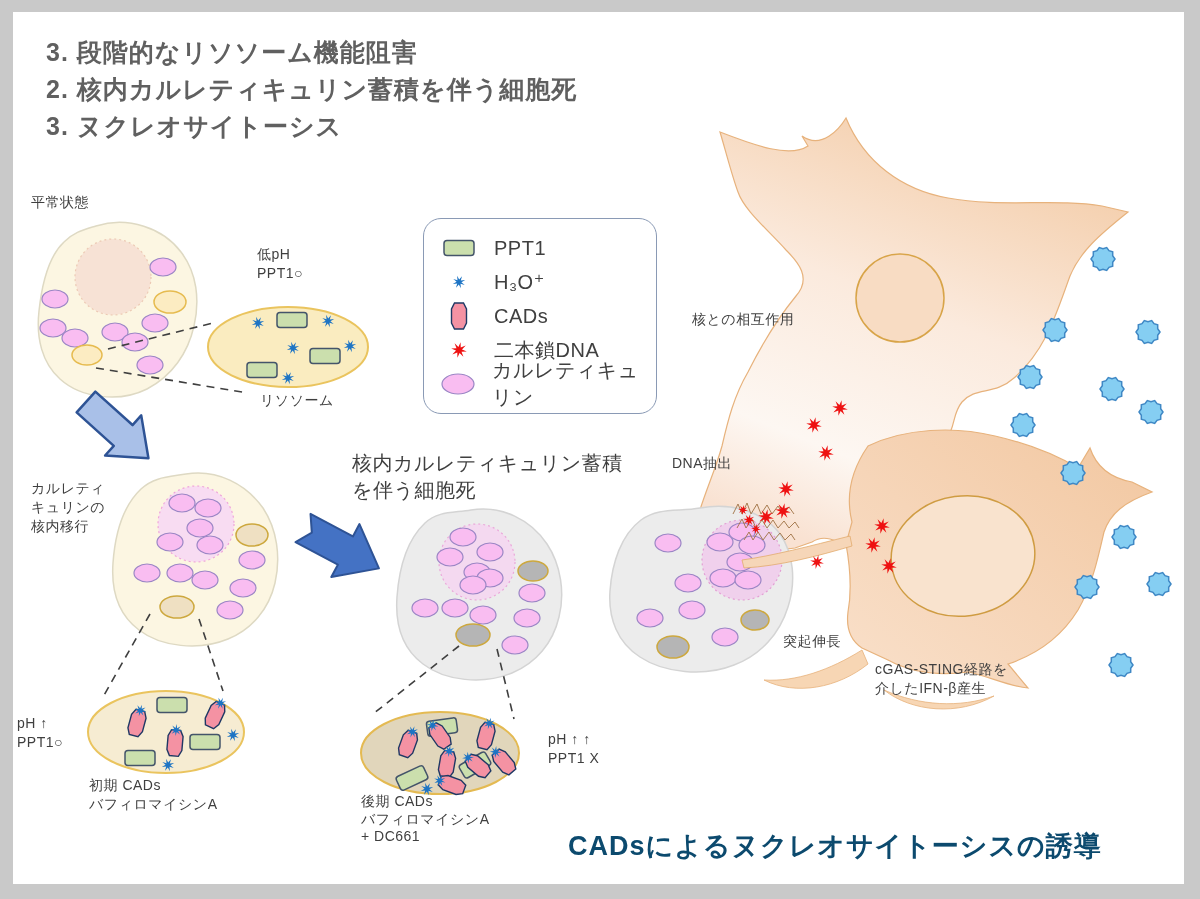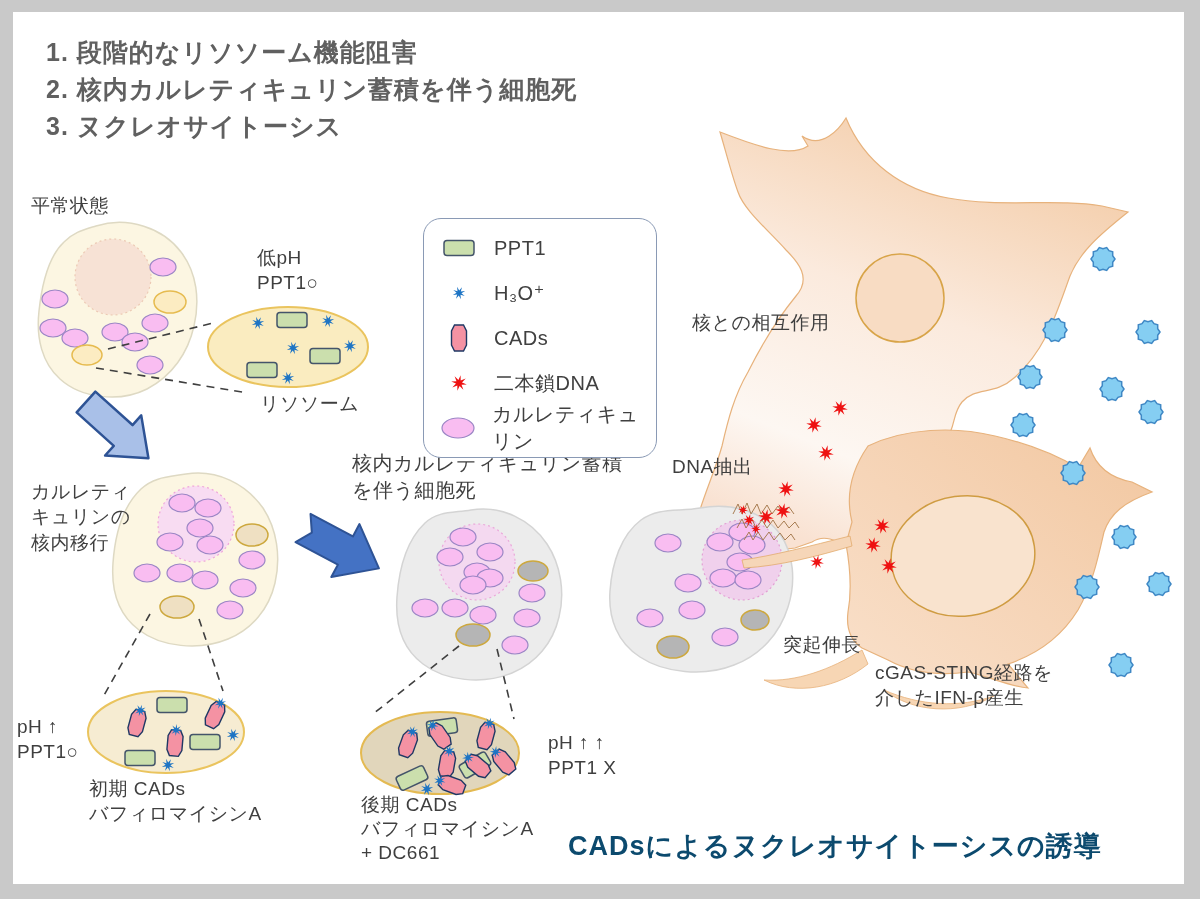--- a/index.html
+++ b/index.html
@@ -4,35 +4,35 @@
 <style>
   html,body{margin:0;padding:0;}
   body{
     width:1200px;height:899px;position:relative;overflow:hidden;
     background:#c9c9c9;
     font-family:"Liberation Sans","DejaVu Sans",sans-serif;
   }
   #stage{position:absolute;left:0;top:0;width:1200px;height:899px;}
   svg.diagram{position:absolute;left:0;top:0;}
   .lbl{
-    position:absolute;font-size:19px;color:#3f3f3f;
+    position:absolute;font-size:14px;color:#3f3f3f;
     white-space:pre-line;line-height:1.34;letter-spacing:.5px;
   }
   .hdr{
     position:absolute;left:46px;top:34px;font-size:25px;font-weight:bold;
     color:#606060;line-height:1.48;letter-spacing:1px;
   }
   .death-lbl{font-size:20px;}
   .cgas-lbl{text-align:left;width:230px;}
   .title-lbl{
     position:absolute;left:568px;top:828px;font-size:27px;font-weight:bold;
     color:#0c4a6e;letter-spacing:1px;white-space:nowrap;
   }
   .legend{
-    position:absolute;left:423px;top:218px;width:234px;height:240px;
+    position:absolute;left:423px;top:218px;width:234px;height:196px;
     border:1.5px solid #8a9ab5;border-radius:18px;background:#fff;
     box-sizing:border-box;padding:12px 16px;
     display:flex;flex-direction:column;justify-content:space-between;
   }
   .lrow{display:flex;align-items:center;gap:16px;height:34px;}
   .licon{width:38px;display:flex;justify-content:center;align-items:center;}
   .ltext{font-size:20px;color:#404040;letter-spacing:.5px;}
 </style>
 </head>
 <body>
@@ -326,21 +326,21 @@
             <polygon points="6.0,-13.0 2.0,-12.2 4.2,-8.8 0.8,-11.0 0.0,-7.0 -0.8,-11.0 -4.2,-8.8 -2.0,-12.2 -6.0,-13.0 -2.0,-13.8 -4.2,-17.2 -0.8,-15.0 -0.0,-19.0 0.8,-15.0 4.2,-17.2 2.0,-13.8" fill="#1d74c4"></polygon>
           </g>
         </g>
     <g>
           <polygon points="433.2,787.1 429.4,789.2 432.7,792.0 428.5,790.8 428.9,795.2 426.8,791.4 424.0,794.7 425.2,790.5 420.8,790.9 424.6,788.8 421.3,786.0 425.5,787.2 425.1,782.8 427.2,786.6 430.0,783.3 428.8,787.5" fill="#1d74c4"></polygon>
         </g>
   </g>
 </svg>
 
 <div class="hdr">
-  <div>1. 段階的なリソソーム機能阻害</div>
+  <div>3. 段階的なリソソーム機能阻害</div>
   <div>2. 核内カルレティキュリン蓄積を伴う細胞死</div>
   <div>3. ヌクレオサイトーシス</div>
 </div>
 
 <div class="lbl" style="left:31px;top:193px">平常状態</div>
 <div class="lbl" style="left:257px;top:245px">低pH
 PPT1○</div>
 <div class="lbl" style="left:260px;top:391px">リソソーム</div>
 <div class="lbl" style="left:31px;top:479px">カルレティ
 キュリンの

